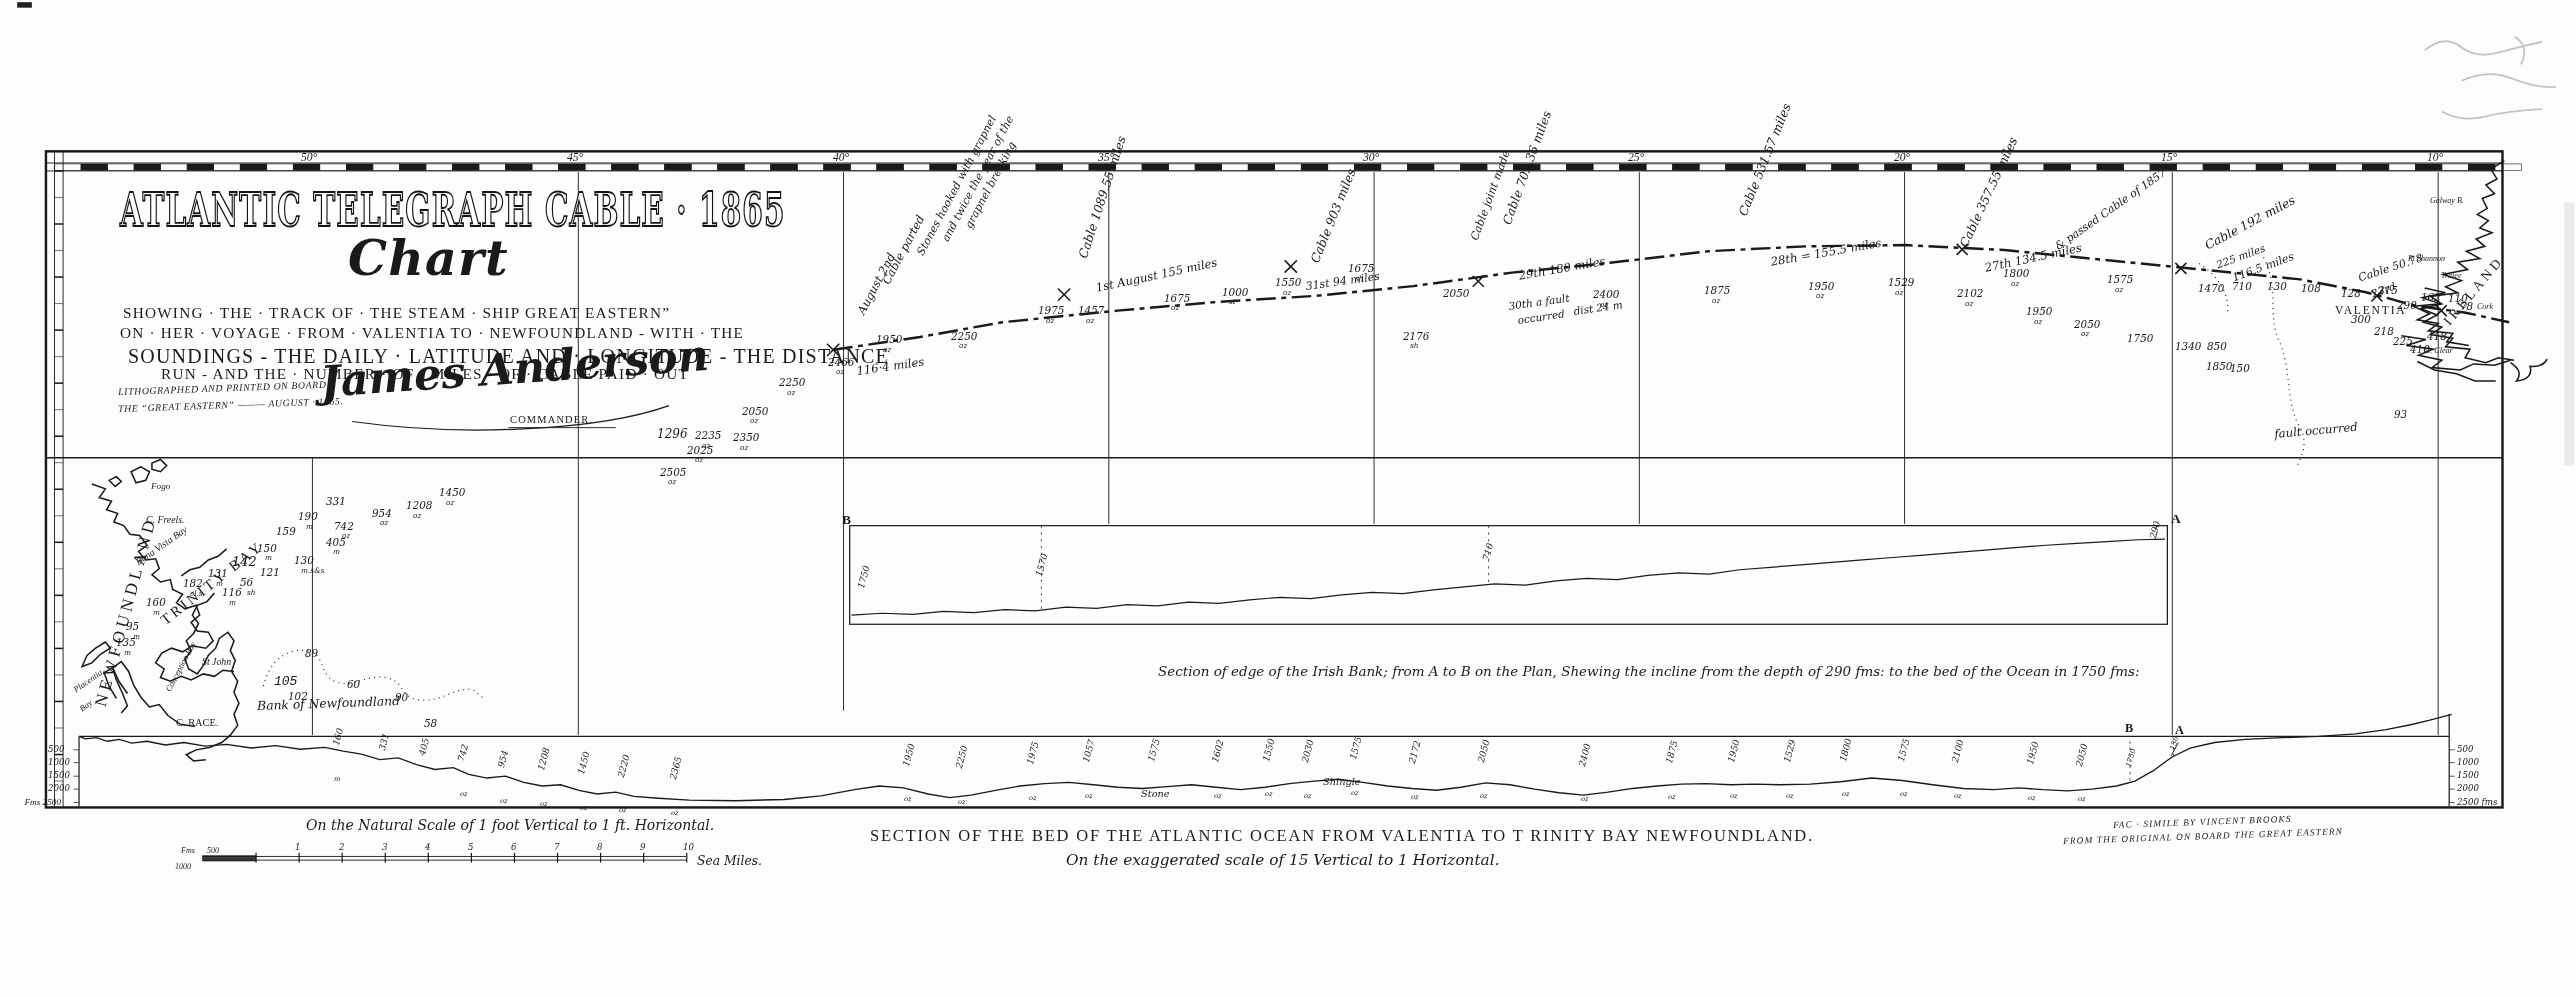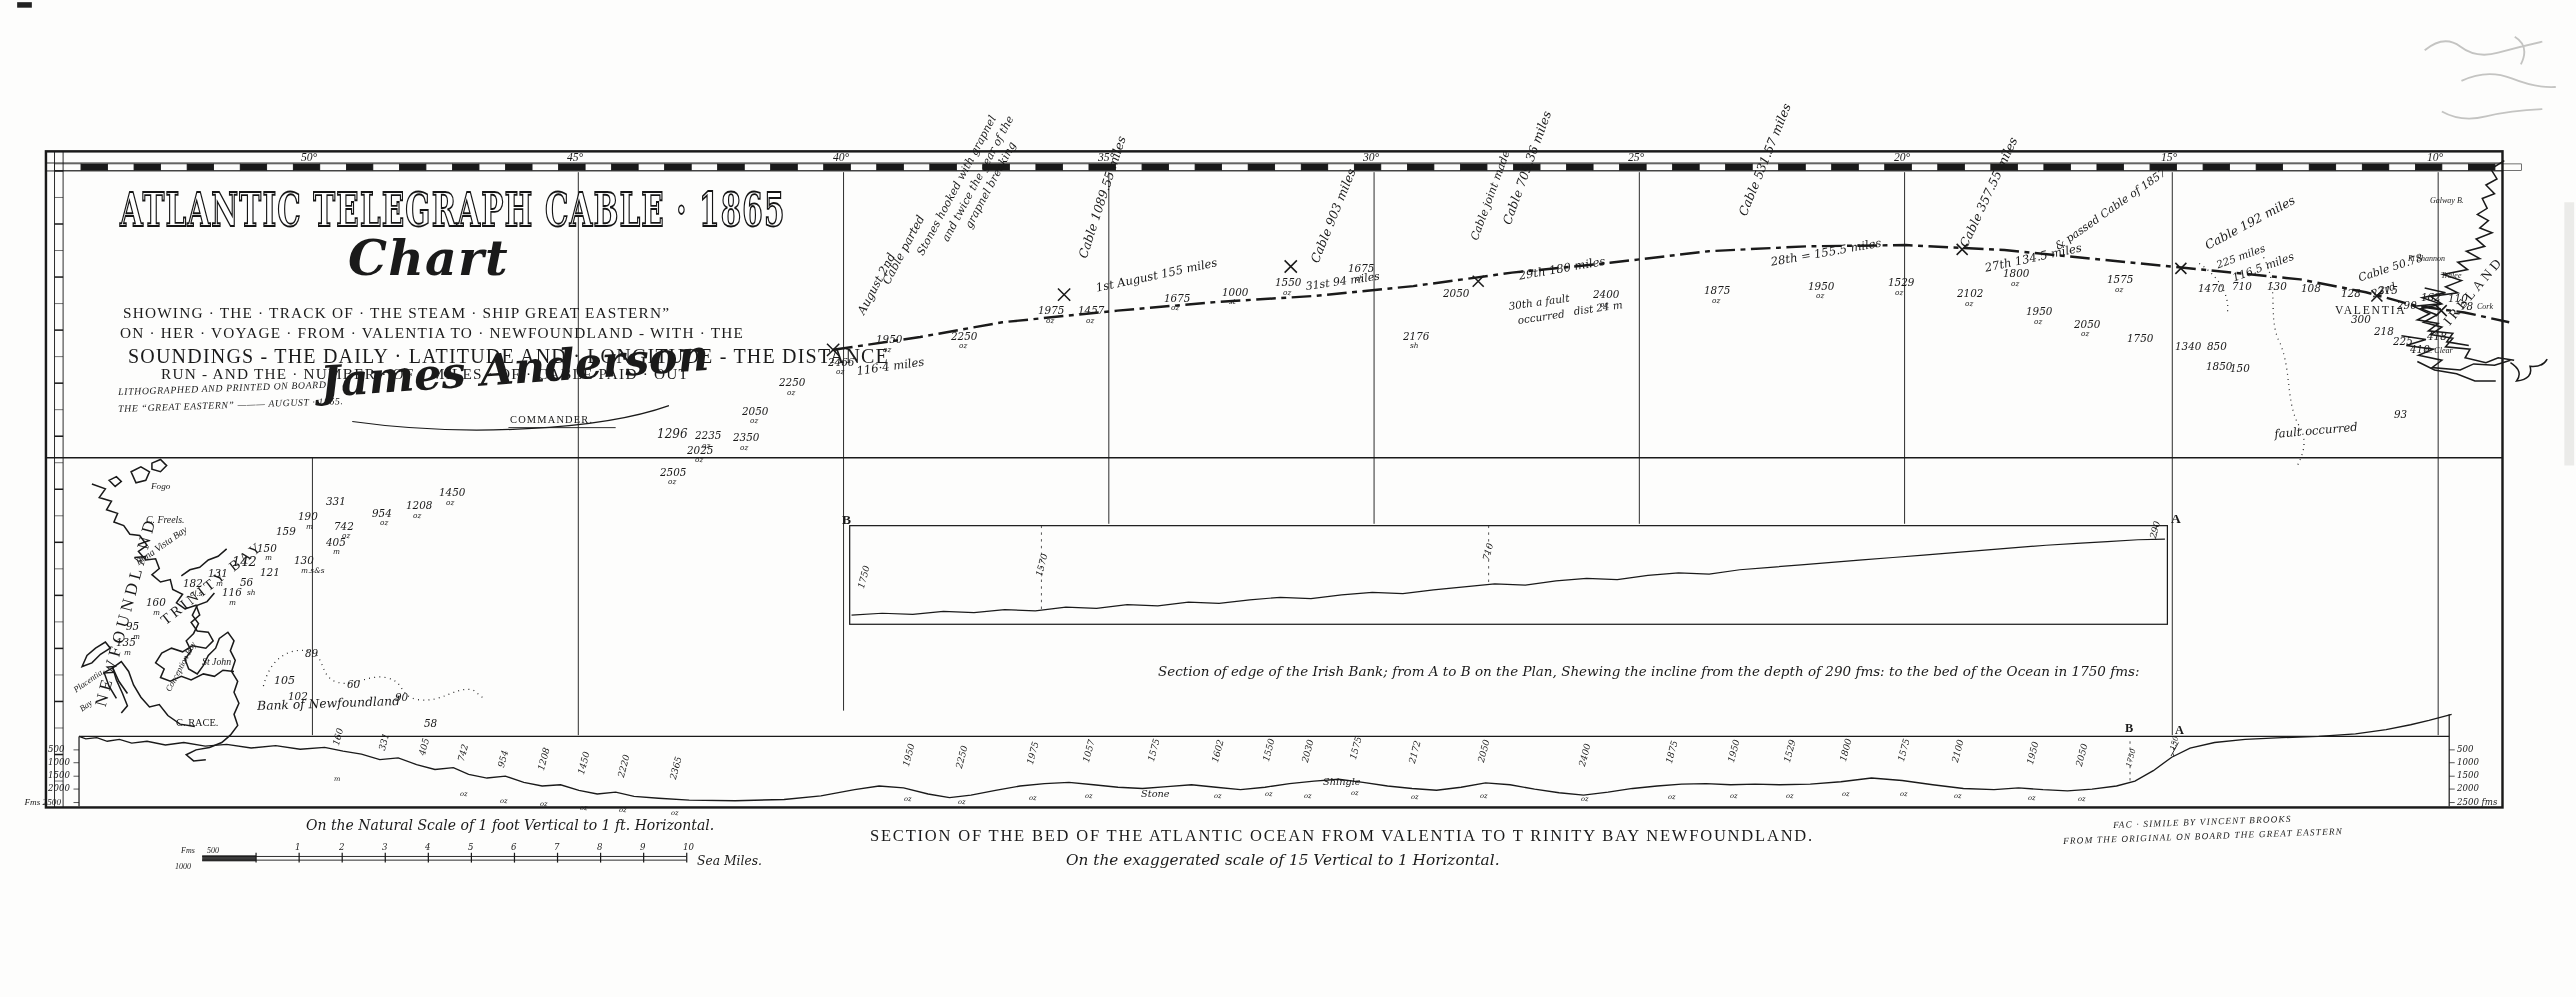--- a/index.html
+++ b/index.html
@@ -472,21 +472,21 @@
       <div class="lbl sounding-v note " style="left: 260px; top: 567px; font-size: 10.4px;">121</div>
       <div class="lbl sounding-v note " style="left: 222px; top: 587px; font-size: 10.4px;">116</div>
       <div class="lbl sounding-b note " style="left: 229px; top: 599px; font-size: 7.4px;">m</div>
       <div class="lbl sounding-v note " style="left: 146px; top: 597px; font-size: 10.4px;">160</div>
       <div class="lbl sounding-b note " style="left: 153px; top: 609px; font-size: 7.4px;">m</div>
       <div class="lbl sounding-v note " style="left: 126px; top: 621px; font-size: 10.4px;">95</div>
       <div class="lbl sounding-b note " style="left: 133px; top: 633px; font-size: 7.4px;">m</div>
       <div class="lbl sounding-v note " style="left: 116px; top: 637px; font-size: 10.4px;">135</div>
       <div class="lbl sounding-b note " style="left: 124px; top: 649px; font-size: 7.4px;">m</div>
       <div class="lbl sounding-v note " style="left: 305px; top: 648px; font-size: 10.4px;">89</div>
-      <div class="lbl sounding-v note " style="left: 274px; top: 675px; font-size: 11px;">105</div>
+      <div class="lbl sounding-v note " style="left: 274px; top: 675px; font-size: 13px; font-family: Liberation Mono, monospace;">105</div>
       <div class="lbl sounding-v note " style="left: 288px; top: 691px; font-size: 10.4px;">102</div>
       <div class="lbl sounding-v note " style="left: 347px; top: 679px; font-size: 10.4px;">60</div>
       <div class="lbl sounding-v note " style="left: 395px; top: 692px; font-size: 10.4px;">90</div>
       <div class="lbl sounding-v note " style="left: 424px; top: 718px; font-size: 10.4px;">58</div>
     </div>
   <div id="gen-inset-depths">
       <div class="lbl note " style="left: 856px; top: 587px; font-size: 9.2px; transform: rotate(-75deg);">1750</div>
       <div class="lbl note " style="left: 1034px; top: 575px; font-size: 9.2px; transform: rotate(-75deg);">1570</div>
       <div class="lbl note " style="left: 1481px; top: 559px; font-size: 9.2px; transform: rotate(-75deg);">710</div>
       <div class="lbl note " style="left: 2148px; top: 537px; font-size: 9.2px; transform: rotate(-75deg);">290</div>

